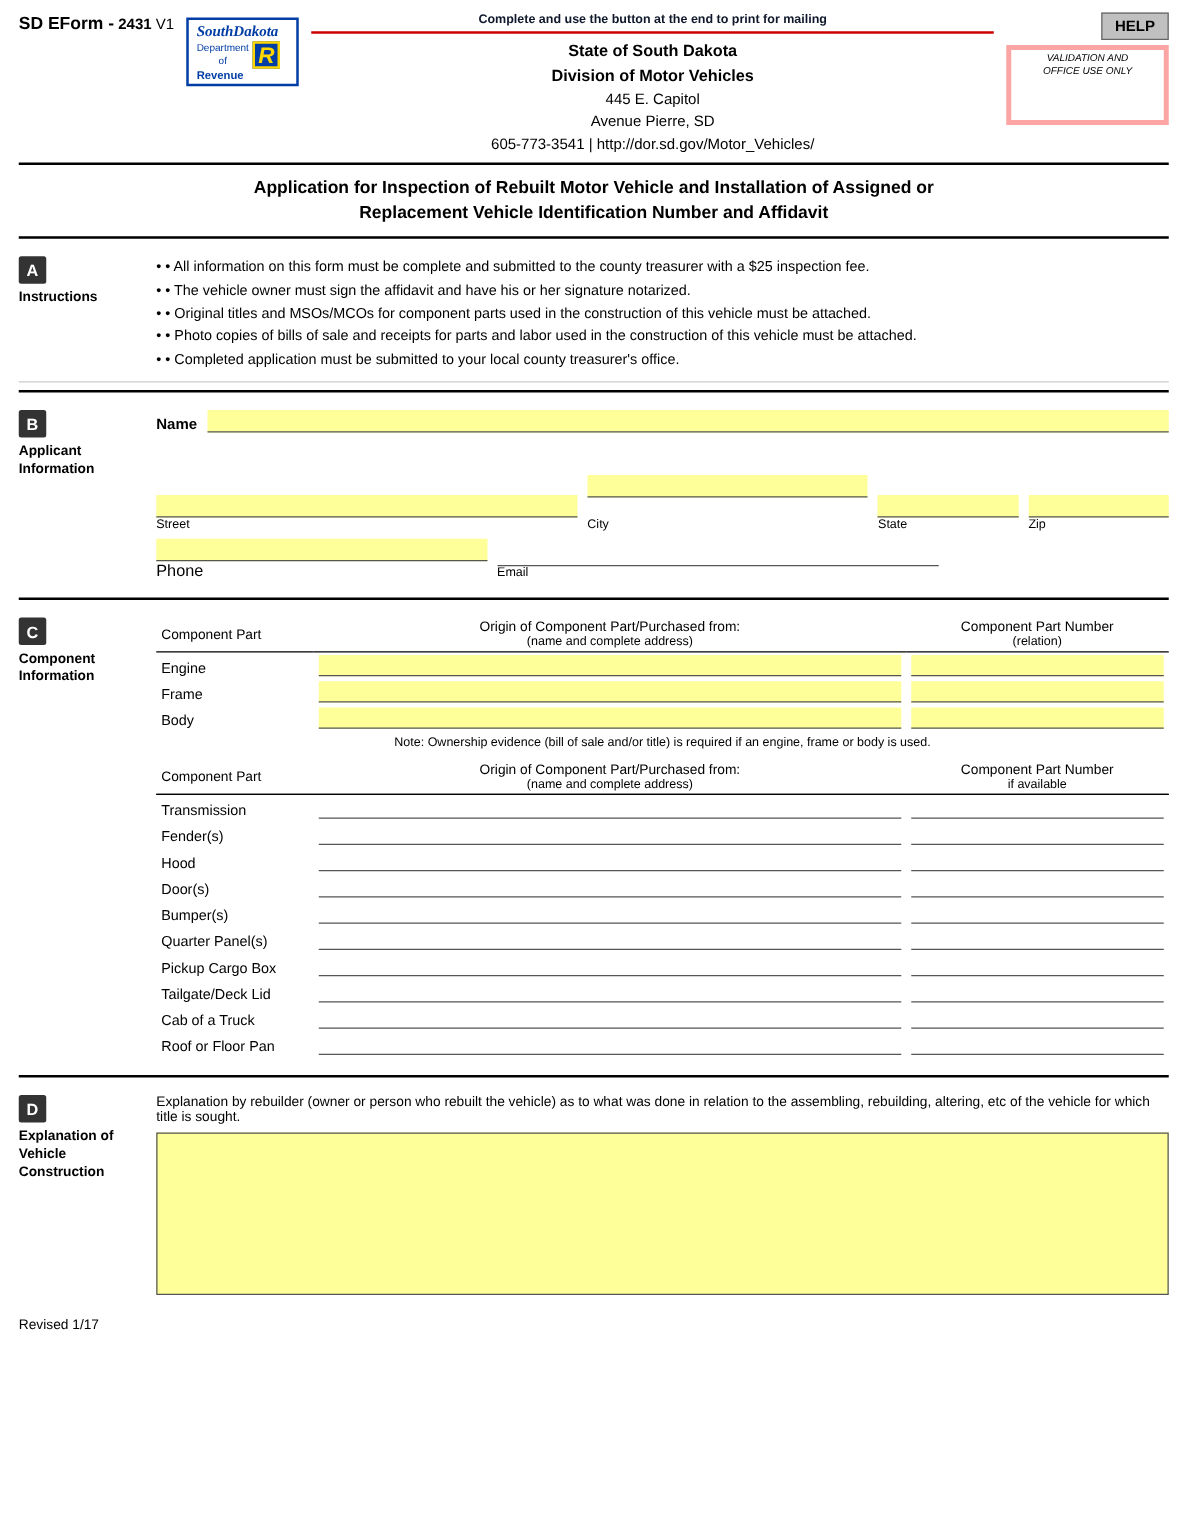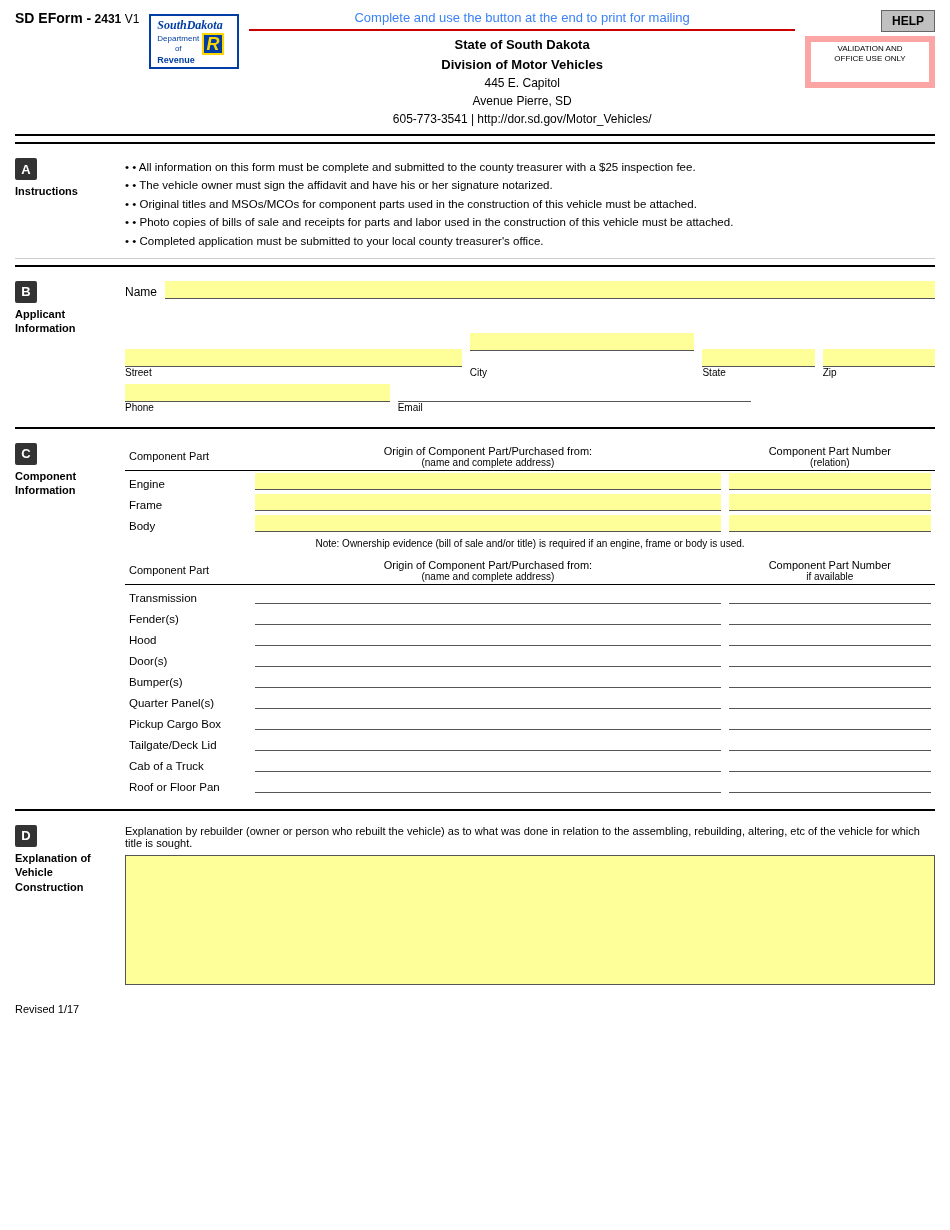--- a/index.html
+++ b/index.html
@@ -53,23 +53,23 @@
       align-items: center;
       justify-content: center;
       border: 2px solid #FFD700;
     }
     .header-center {
       flex: 1;
       text-align: center;
       padding: 0 10px;
     }
     .red-instruction {
-      color: #3b82f6;
-      font-size: 13px;
-      font-weight: normal;
+      color: #0f172a;
+      font-size: 10px;
+      font-weight: bold;
       display: block;
       margin-bottom: 4px;
     }
     .agency-name {
       font-size: 13px;
       font-weight: bold;
       line-height: 1.5;
     }
     .agency-sub {
       font-size: 12px;
@@ -83,28 +83,29 @@
     }
     .help-btn {
       background: #c0c0c0;
       border: 1px solid #666;
       padding: 3px 10px;
       font-size: 12px;
       font-weight: bold;
       cursor: pointer;
     }
     .validation-box {
-      border: 6px solid #fca5a5;
+      border: 4px solid #fca5a5;
       width: 130px;
-      height: 52px;
+      height: 64px;
       display: flex;
       flex-direction: column;
       align-items: center;
       justify-content: flex-start;
       padding: 2px;
+      font-style: italic;
     }
     .validation-text {
       font-size: 8px;
       text-align: center;
       line-height: 1.3;
     }
     .header-divider {
       border-top: 2px solid #000;
       margin: 6px 0;
     }
@@ -278,20 +279,24 @@
     <div class="header-right">
       <button class="help-btn">HELP</button>
       <div class="validation-box">
         <span class="validation-text">VALIDATION AND<br>OFFICE USE ONLY</span>
       </div>
     </div>
   </div>
 
   <div class="header-divider"></div>
 
+  <div class="form-title">
+    <div>Application for Inspection of Rebuilt Motor Vehicle and Installation of Assigned or</div>
+    <div>Replacement Vehicle Identification Number and Affidavit</div>
+  </div>
 
   <div class="section-divider"></div>
 
   <div class="section">
     <div class="section-label">
       <div class="section-badge">A</div>
       <div class="section-title">Instructions</div>
     </div>
     <div class="section-content">
       <ul class="instructions-list" style="list-style: none;">
@@ -308,21 +313,21 @@
 
   <div class="section" style="border-bottom: none;">
     <div class="section-label">
       <div class="section-badge">B</div>
       <div class="section-title" style="white-space:pre-line;">Applicant
 Information</div>
     </div>
     <div class="section-content">
 
       <div style="display:flex; align-items:flex-end; margin-bottom:6px;">
-        <span style="font-size:12px; margin-right:8px; white-space:nowrap;">Name</span>
+        <span style="font-size:12px; margin-right:8px; white-space:nowrap;font-weight:bold;">Name</span>
         <input type="text" class="input-yellow" style="flex: 1 1 0%; background: rgb(255, 255, 153); border-top: none; border-right: none; border-left: none; border-image: initial; border-bottom: 1px solid rgb(85, 85, 85); height: 18px;">
       </div>
 
       <div style="display:flex; gap:8px; margin-bottom:2px; align-items:flex-end;">
         <div style="flex:3; display:flex; flex-direction:column;">
           <input type="text" style="background: rgb(255, 255, 153); border-top: none; border-right: none; border-left: none; border-image: initial; border-bottom: 1px solid rgb(85, 85, 85); height: 18px; width: 100%;">
           <span style="font-size:10px;">Street</span>
         </div>
         <div style="flex:2; display:flex; flex-direction:column;gap:16px;">
           <input type="text" style="background: rgb(255, 255, 153); border-top: none; border-right: none; border-left: none; border-image: initial; border-bottom: 1px solid rgb(85, 85, 85); height: 18px; width: 100%;">
@@ -334,21 +339,21 @@
         </div>
         <div style="flex:1; display:flex; flex-direction:column;margin-top:44px;">
           <input type="text" style="background: rgb(255, 255, 153); border-top: none; border-right: none; border-left: none; border-image: initial; border-bottom: 1px solid rgb(85, 85, 85); height: 18px; width: 100%;">
           <span style="font-size:10px;">Zip</span>
         </div>
       </div>
 
       <div style="display:flex; gap:8px; margin-top:6px; align-items:flex-end;">
         <div style="flex:1.5; display:flex; flex-direction:column;">
           <input type="text" style="background: rgb(255, 255, 153); border-top: none; border-right: none; border-left: none; border-image: initial; border-bottom: 1px solid rgb(85, 85, 85); height: 18px; width: 100%;">
-          <span style="font-size:10px;">Phone</span>
+          <span style="font-size:13px;">Phone</span>
         </div>
         <div style="flex:2; display:flex; flex-direction:column;">
           <input type="text" style="background: transparent; border-top: none; border-right: none; border-left: none; border-image: initial; border-bottom: 1px solid rgb(85, 85, 85); height: 18px; width: 100%;">
           <span style="font-size:10px;">Email</span>
         </div>
         <div style="flex:1;"></div>
       </div>
     </div>
   </div>
 

